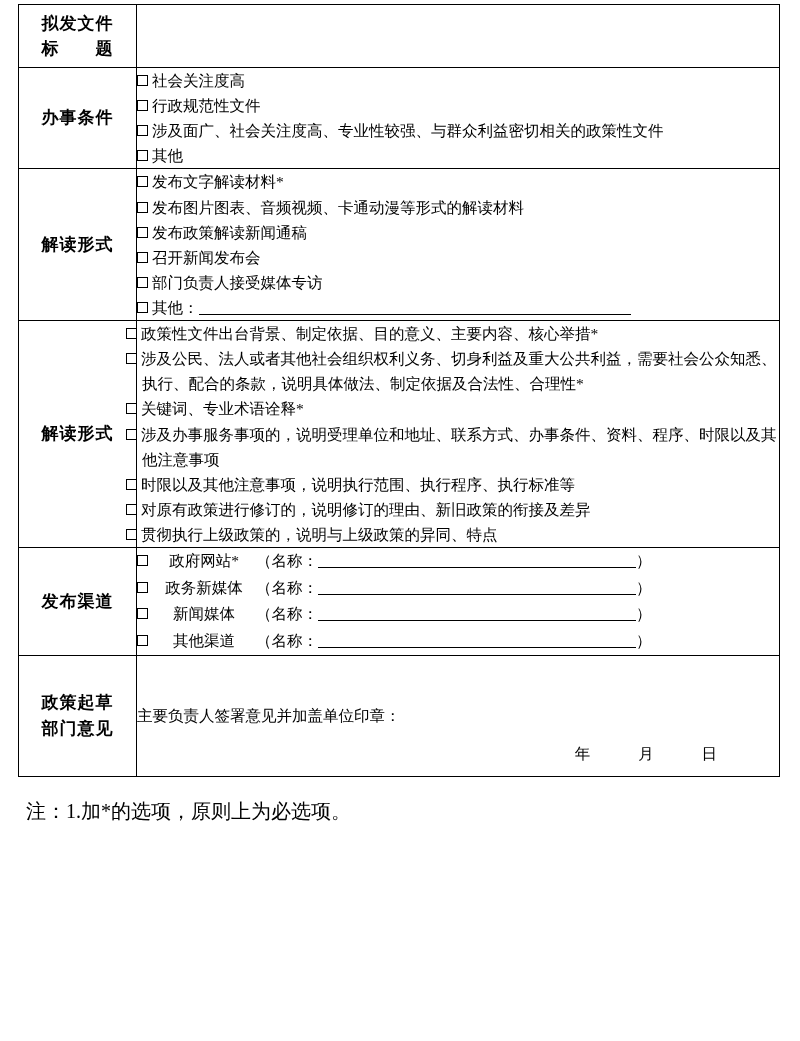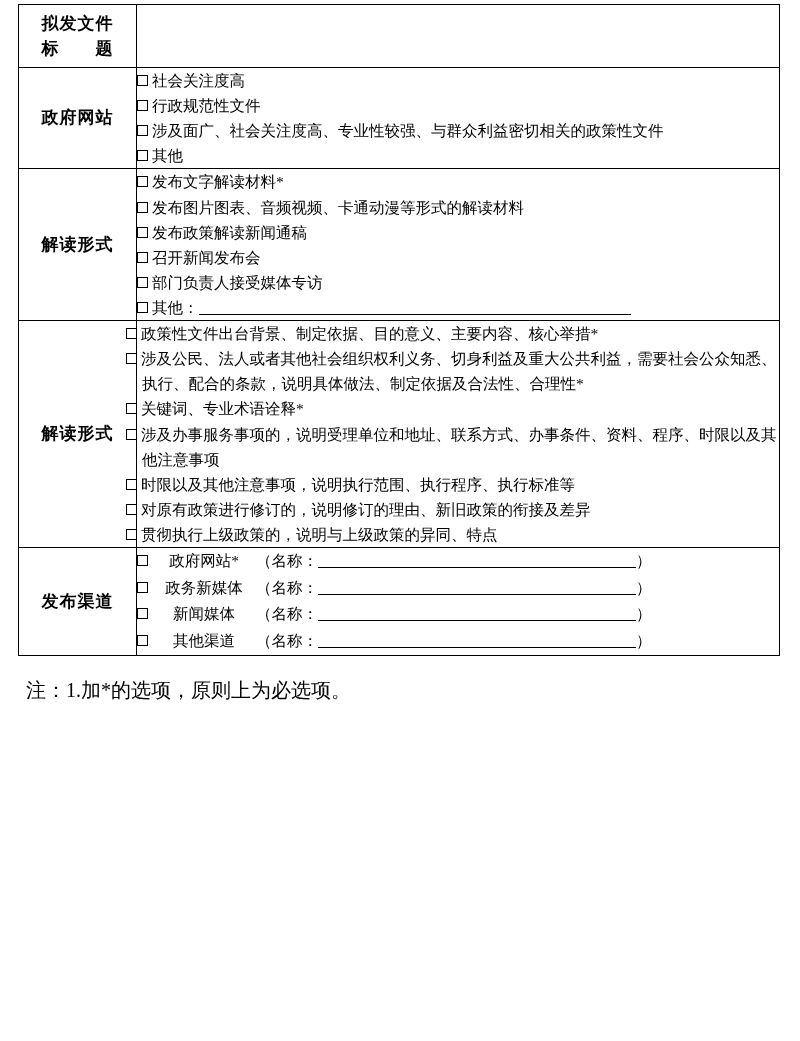--- a/index.html
+++ b/index.html
@@ -138,21 +138,21 @@
       <tr>
         <td class="label title-cell">
           <span class="lbl-line">拟发文件</span>
           <span class="lbl-line">标　　题</span>
         </td>
         <td class="content title-cell"></td>
       </tr>
 
       <tr>
         <td class="label">
-          <span class="lbl-line">政府网站</span>
+          <span class="lbl-line">办事条件</span>
         </td>
         <td class="content">
           <span class="opt"><span class="cb"></span><span>社会关注度高</span></span>
           <span class="opt"><span class="cb"></span><span>行政规范性文件</span></span>
           <span class="opt"><span class="cb"></span><span>涉及面广、社会关注度高、专业性较强、与群众利益密切相关的政策性文件</span></span>
           <span class="opt"><span class="cb"></span><span>其他</span></span>
         </td>
       </tr>
 
       <tr>
@@ -198,20 +198,34 @@
           <span class="chan-row">
             <span class="cb"></span><span class="chan-name">新闻媒体</span><span>（名称：</span><span class="ul" style="width:318px"></span><span>）</span>
           </span>
           <span class="chan-row">
             <span class="cb"></span><span class="chan-name">其他渠道</span><span>（名称：</span><span class="ul" style="width:318px"></span><span>）</span>
           </span>
         </td>
       </tr>
 
 
+      <tr>
+        <td class="label">
+          <span class="lbl-line">政策起草</span>
+          <span class="lbl-line">部门意见</span>
+        </td>
+        <td class="content sign-cell">
+          <span>主要负责人签署意见并加盖单位印章：</span>
+          <span class="sign-date">
+            <span>年</span>
+            <span>月</span>
+            <span>日</span>
+          </span>
+        </td>
+      </tr>
 
     </tbody>
   </table>
 
   <div class="notes">
     <span class="note-line">注：1.加*的选项，原则上为必选项。</span>
   </div>
 
 </div>
 

